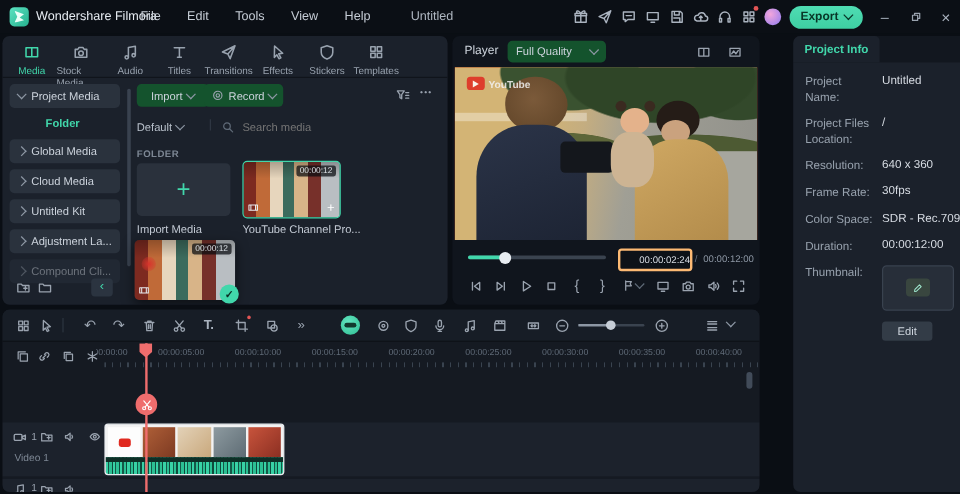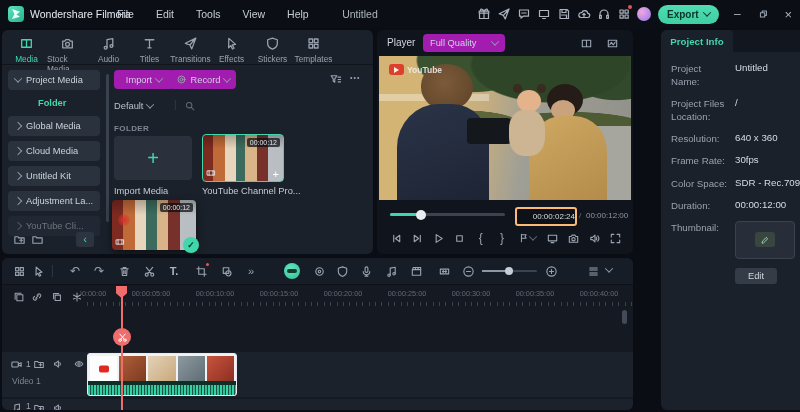--- a/index.html
+++ b/index.html
@@ -7,21 +7,21 @@
         font-family:"Liberation Sans",sans-serif;color:#d3d9e0;font-size:10px;-webkit-font-smoothing:antialiased;}
   .ab{position:absolute;}
   .card{position:absolute;background:#1b212b;border-radius:6px;overflow:hidden;}
   .row{display:flex;align-items:center;}
   svg.ic{display:block;}
   svg.ic *{stroke:currentColor;fill:none;stroke-width:1.2;stroke-linecap:round;stroke-linejoin:round;}
   .dim{color:#9aa3af}.faint{color:#5f6a77}.teal{color:#41d7ab}
   .chev{display:inline-block;width:5px;height:5px;border-right:1.2px solid #8d97a4;border-bottom:1.2px solid #8d97a4;}
   .chev.down{transform:rotate(45deg) translate(-1px,-1px);}
   .chev.right{transform:rotate(-45deg);}
-  .pill{background:#a21caf;border-radius:4px;}
+  .pill{background:#14532d;border-radius:4px;}
   
   .menu-item{color:#c6cdd6;font-size:10.5px;padding:0 2px;}
   .tb-ic{color:#aab3bf;display:flex;align-items:center;justify-content:center;width:20px;height:20px;}
   
   .mtab{width:41px;display:flex;flex-direction:column;align-items:center;gap:3px;color:#98a2ae;font-size:8.3px;padding-top:6px;}
   .mtab.on{color:#41d7ab;text-align:center;}
   
   .sbitem{width:92px;height:20px;background:#2a323d;border-radius:4px;display:flex;align-items:center;gap:5px;
           padding-left:7px;box-sizing:border-box;color:#ccd3dc;font-size:9.3px;margin:0 0 5px 0;}
   
@@ -361,21 +361,21 @@
       <div class="sbitem">
           <span class="chev right"></span>
           <span>Untitled Kit</span>
         </div>
       <div class="sbitem">
           <span class="chev right"></span>
           <span>Adjustment La...</span>
         </div>
       <div class="sbitem" style="opacity:.45;">
           <span class="chev right"></span>
-          <span>YouTube Cli...</span>
+          <span>Compound Cli...</span>
         </div>
     </div>
     <div class="ab" style="left:104px;top:44px;width:3px;height:148px;border-radius:2px;background:#39424f;"></div>
     <div class="ab row" style="left:8px;top:200px;width:96px;height:18px;">
       <span class="tlic">
           <svg class="ic" width="13" height="13">
             <use href="#i-folderp"></use>
           </svg>
         </span>
       <span class="tlic faint">
@@ -409,20 +409,21 @@
     <div class="ab row" style="left:112px;top:67px;height:18px;gap:4px;">
       <span style="font-size:9.3px;color:#b9c1cb;">Default</span>
         <span class="chev down"></span>
     </div>
     <span class="ab" style="left:172px;top:69px;color:#343d49;font-size:10px;">|</span>
     <span class="ab faint" style="left:182px;top:70px;">
         <svg class="ic" width="12" height="12">
           <use href="#i-search"></use>
         </svg>
       </span>
+    <input class="ab" style="left: 198px; top: 66px; width: 150px; height: 18px; background: transparent; border: none; color: rgb(200, 207, 216); font-size: 9.3px; font-family: &quot;Liberation Sans&quot;, sans-serif;" placeholder="Search media">
 
     <span class="ab" style="left:112px;top:94px;font-size:8px;color:#7d8794;font-weight:bold;letter-spacing:.4px;">FOLDER</span>
 
     <div class="ab" style="left:112px;top:106px;width:78px;height:44px;border-radius:4px;background:#2a313c;display:flex;align-items:center;justify-content:center;">
       <span style="color:#41d7ab;font-size:20px;font-weight:300;line-height:1;">+</span>
     </div>
     <span class="ab tile-label" style="left:112px;top:156px;width:80px;">Import Media</span>
 
     <div class="ab montage" style="left:200px;top:104px;width:82px;height:48px;border-radius:4px;border:1.5px solid #41d7ab;box-sizing:border-box;">
       <span class="badge">00:00:12</span>

